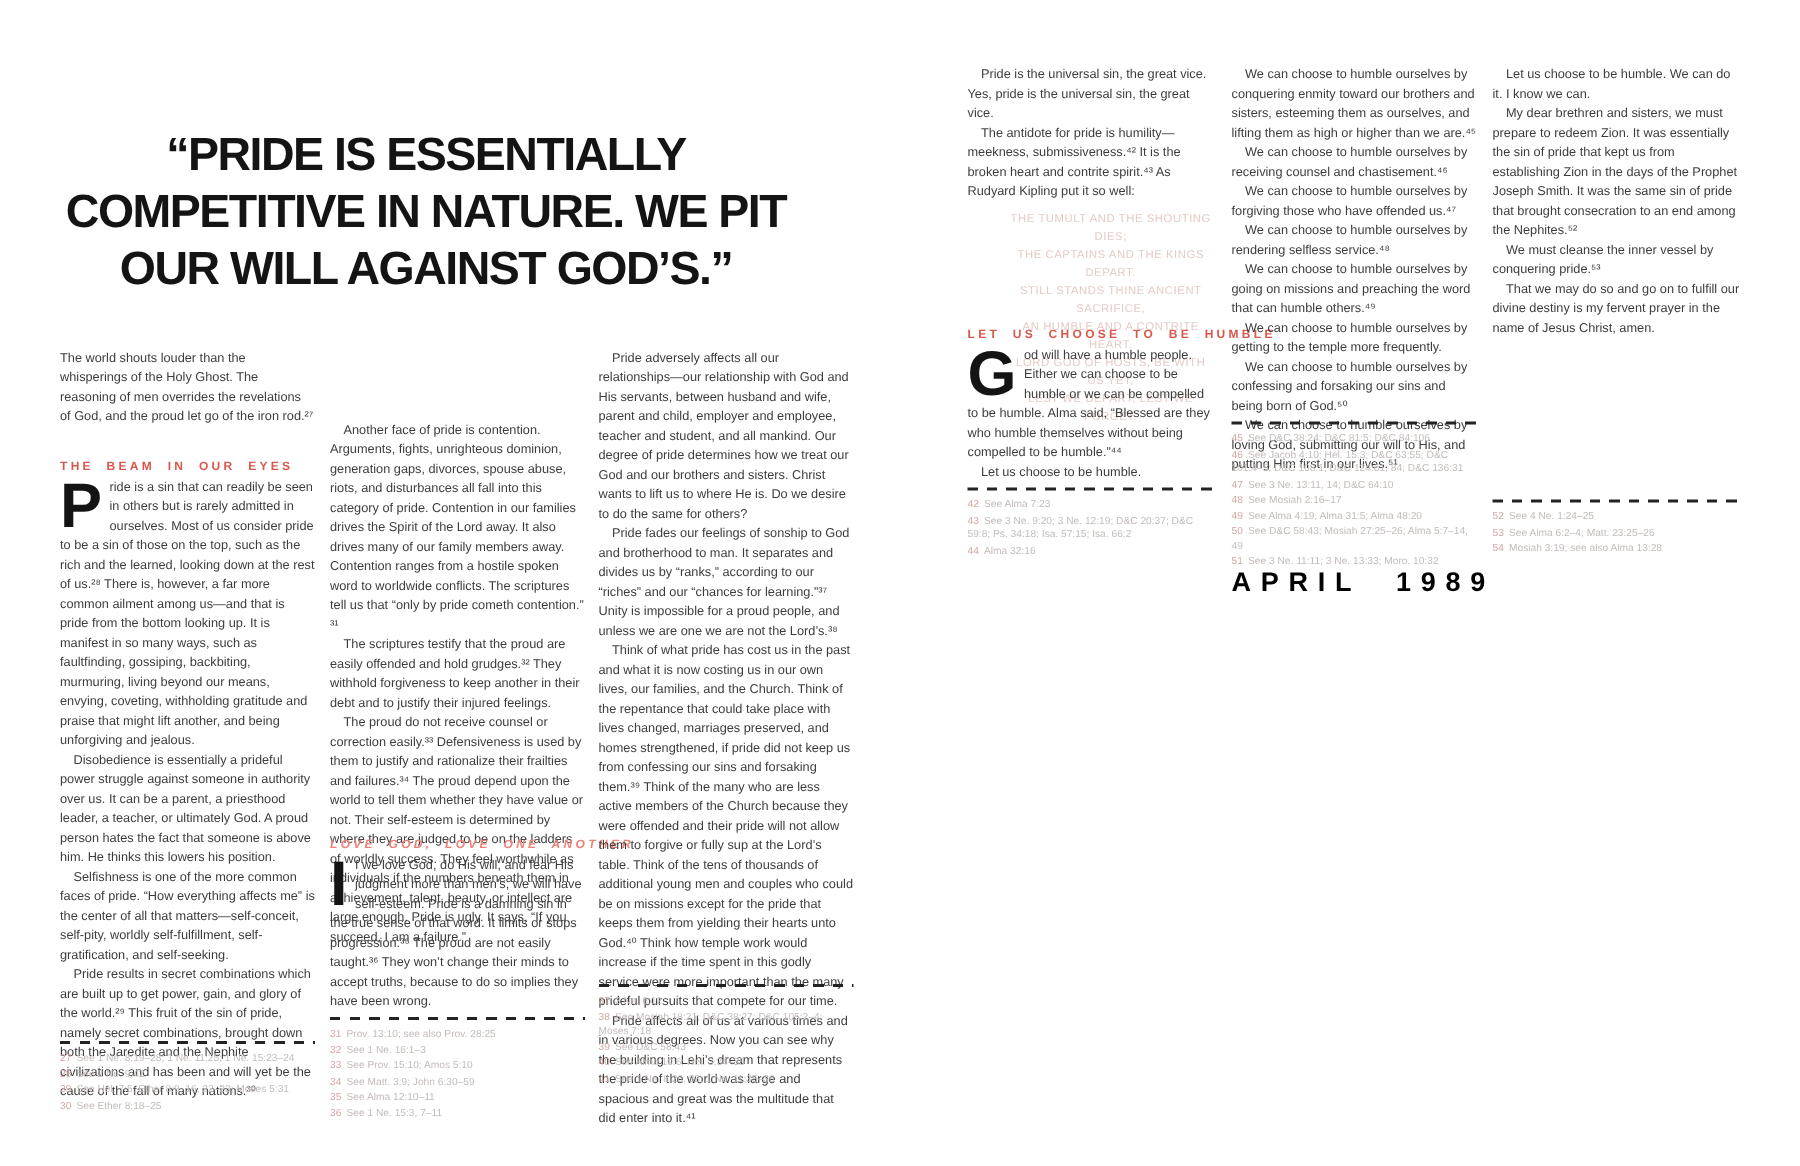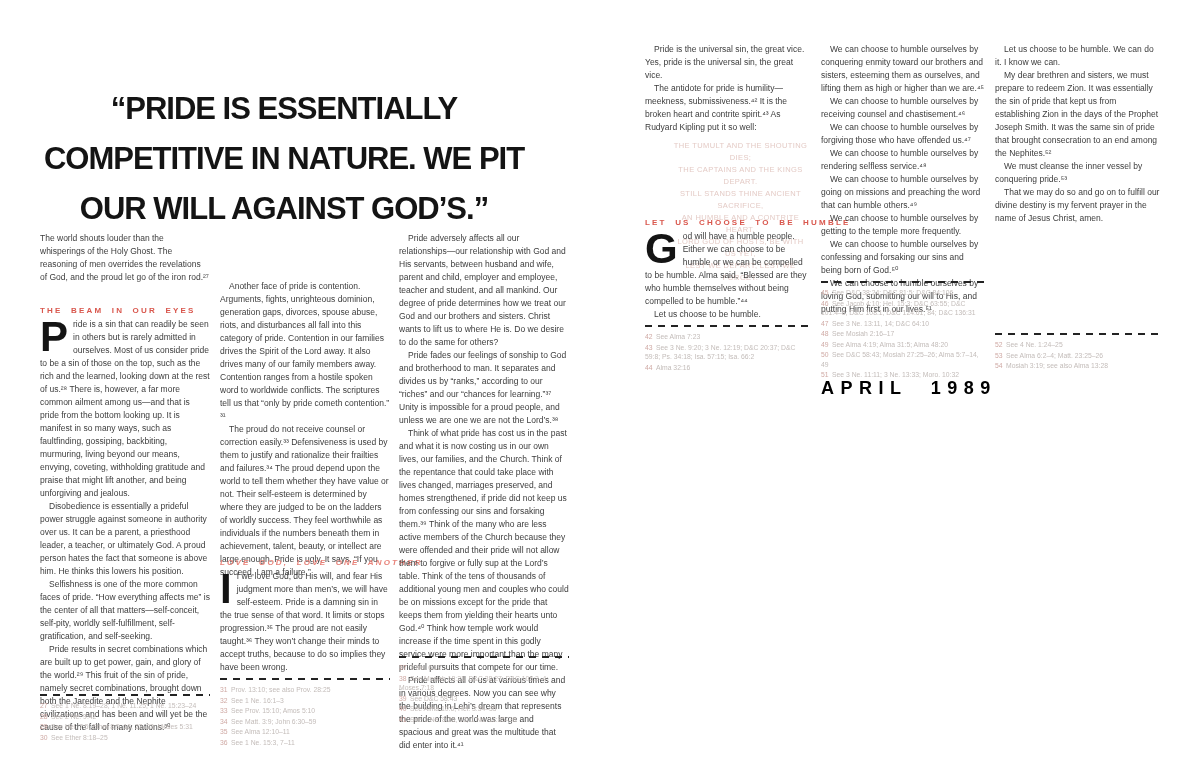--- a/index.html
+++ b/index.html
@@ -4,21 +4,21 @@
 <style>
   html,body { margin:0; padding:0; }
   body {
     width:1200px; height:777px; position:relative; overflow:hidden;
     background:#ffffff; color:#3a3a3a;
     font-family:"Liberation Sans","DejaVu Sans",sans-serif;
   }
   .abs { position:absolute; }
   .pullquote {
     left:28px; top:84px; width:512px;
-    text-align:center; font-weight:800; font-size:31px; line-height:50px;
+    text-align:center; font-weight:800; font-size:31px; line-height:38px;
     letter-spacing:-1px; color:#141414; white-space:pre-line;
   }
   .col { width:170px; font-size:8.5px; line-height:13px; color:#3c3c3c; }
   .rcol { width:165px; }
   .col p { margin:0; }
   .col p.ind { text-indent:9px; }
   .sechead {
     font-size:8px; font-weight:bold; letter-spacing:2.2px; word-spacing:4px;
     color:#d9574d; white-space:nowrap;
   }
@@ -66,20 +66,21 @@
   <div class="footnotes">
     <div class="fn"><span class="num">27</span><span>See 1 Ne. 8:19–28; 1 Ne. 11:25; 1 Ne. 15:23–24</span></div>
     <div class="fn"><span class="num">28</span><span>See 2 Ne. 9:42</span></div>
     <div class="fn"><span class="num">29</span><span>See Hel. 7:5; Ether 8:9, 16, 22–23; Moses 5:31</span></div>
     <div class="fn"><span class="num">30</span><span>See Ether 8:18–25</span></div>
   </div>
 </div>
 
 <div class="abs col" style="left:220px; top:232px;margin-top:48px;">
   <p class="ind">Another face of pride is contention. Arguments, fights, unrighteous dominion, generation gaps, divorces, spouse abuse, riots, and disturbances all fall into this category of pride. Contention in our families drives the Spirit of the Lord away. It also drives many of our family members away. Contention ranges from a hostile spoken word to worldwide conflicts. The scriptures tell us that “only by pride cometh contention.” ³¹</p>
+  <p class="ind">The scriptures testify that the proud are easily offended and hold grudges.³² They withhold forgiveness to keep another in their debt and to justify their injured feelings.</p>
   <p class="ind">The proud do not receive counsel or correction easily.³³ Defensiveness is used by them to justify and rationalize their frailties and failures.³⁴ The proud depend upon the world to tell them whether they have value or not. Their self-esteem is determined by where they are judged to be on the ladders of worldly success. They feel worthwhile as individuals if the numbers beneath them in achievement, talent, beauty, or intellect are large enough. Pride is ugly. It says, “If you succeed, I am a failure.”</p>
 </div>
 <div class="abs col sechead it" style="left:220px; top:556px;">LOVE GOD, LOVE ONE ANOTHER</div>
 <div class="abs col" style="left:220px; top:570px;">
   <p><span class="dropcap">I</span><span>f we love God, do His will, and fear His judgment more than men’s, we will have self-esteem. Pride is a damning sin in the true sense of that word. It limits or stops progression.³⁵ The proud are not easily taught.³⁶ They won’t change their minds to accept truths, because to do so implies they have been wrong.</span></p>
 </div>
 <div class="abs col" style="left:220px; top:678px;">
   <div class="dashes"></div>
   <div class="footnotes">
     <div class="fn"><span class="num">31</span><span>Prov. 13:10; see also Prov. 28:25</span></div>

